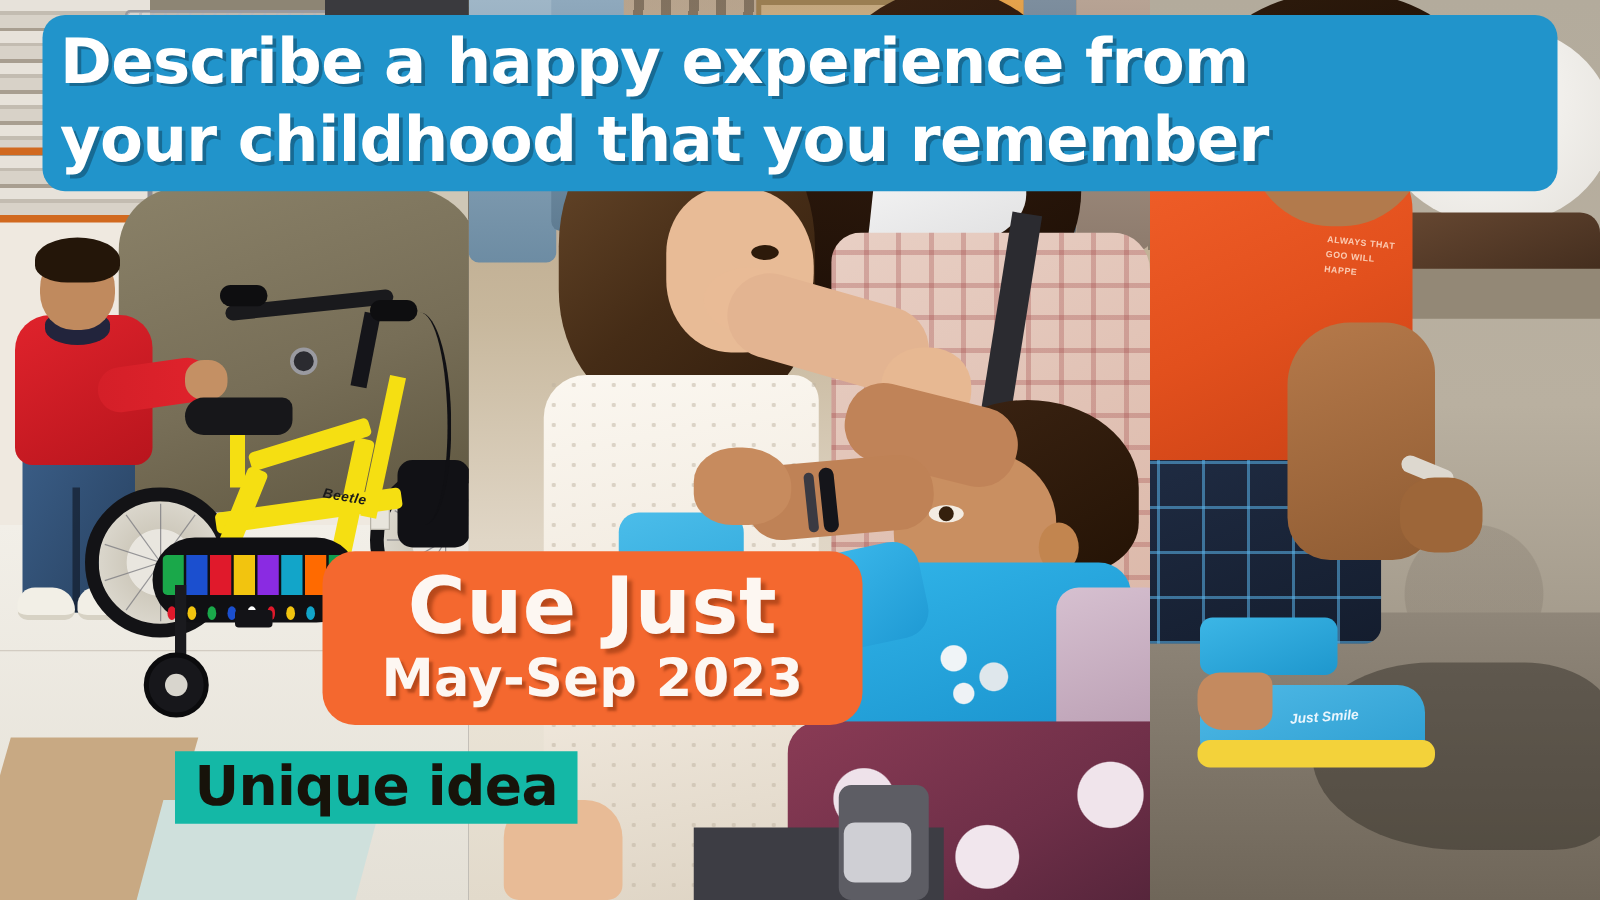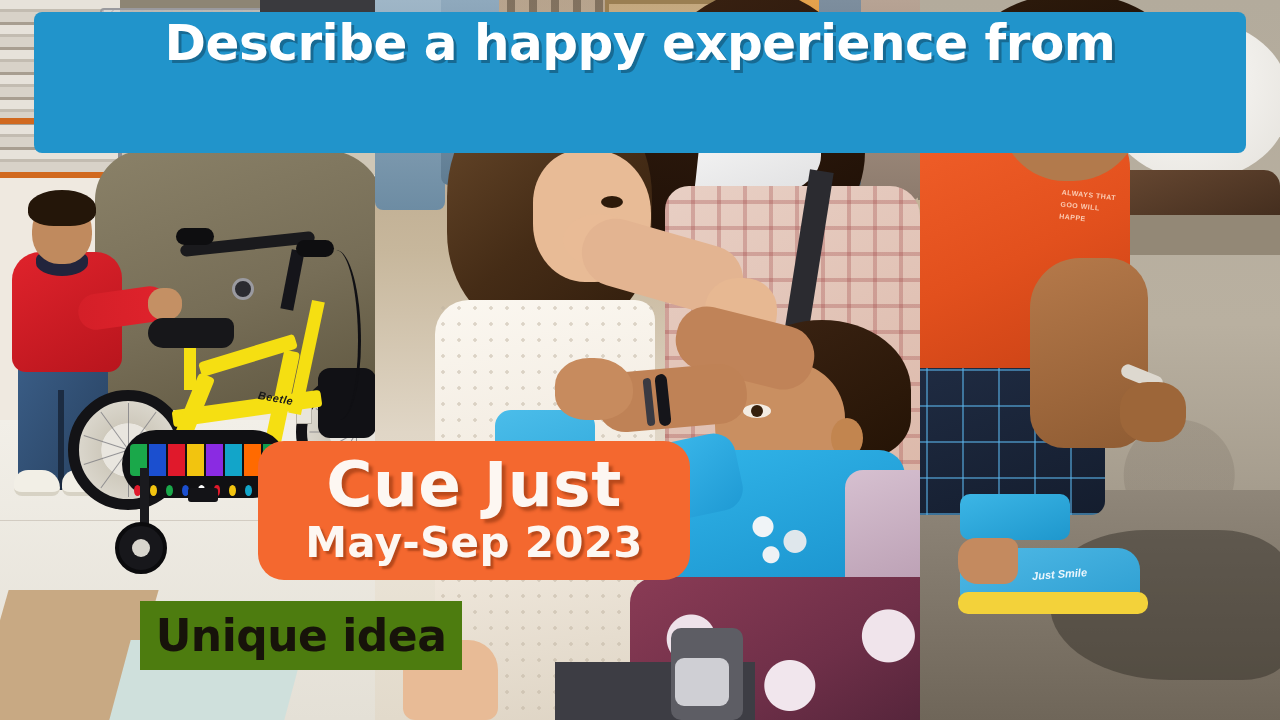--- a/index.html
+++ b/index.html
@@ -592,23 +592,23 @@
     color: #eaf6fd; font-size: 11px; font-style: italic; font-weight: 700;
     transform: rotate(-4deg);
   }
 
   
   .title-banner {
     position: absolute;
     left: 34px; top: 12px;
     width: 1212px; height: 141px;
     background: #2194cb;
-    border-radius: 8px;
+    border-radius: 18px;
     display: flex;
-    flex-direction: row;
+    flex-direction: column;
     justify-content: center;
     padding: 0 14px 4px 14px;
   }
   .title-line {
     font-family: "DejaVu Sans", sans-serif;
     font-weight: 700;
     font-size: 50px;
     line-height: 63px;
     color: #ffffff;
     white-space: nowrap;
@@ -645,22 +645,22 @@
     line-height: 48px;
     color: #fdf7f2;
     letter-spacing: 0.3px;
     text-shadow: 3px 3px 2px rgba(110,35,5,.45);
   }
 
   
   .unique-badge {
     position: absolute;
     left: 140px; top: 601px;
-    width: 322px; height: 69px;
-    background: #4d7c0f;
+    width: 322px; height: 58px;
+    background: #14b8a6;
     display: flex;
     align-items: center;
     justify-content: center;
   }
   .unique-text {
     font-family: "DejaVu Sans", sans-serif;
     font-weight: 700;
     font-size: 44px;
     line-height: 48px;
     color: #17130a;
@@ -875,20 +875,21 @@
         <div class="r-sandal"></div>
         <div class="r-sandal-sole"></div>
         <div class="r-foot"></div>
         <div class="r-sandal-text">Just Smile</div>
       </div>
     </div>
   </div>
 
   <div class="title-banner">
     <div class="title-line">Describe a happy experience from</div>
+    <div class="title-line">your childhood that you remember</div>
   </div>
 
   <div class="cue-badge">
     <div class="cue-title">Cue Just</div>
     <div class="cue-sub">May-Sep 2023</div>
   </div>
 
   <div class="unique-badge">
     <div class="unique-text">Unique idea</div>
   </div>

